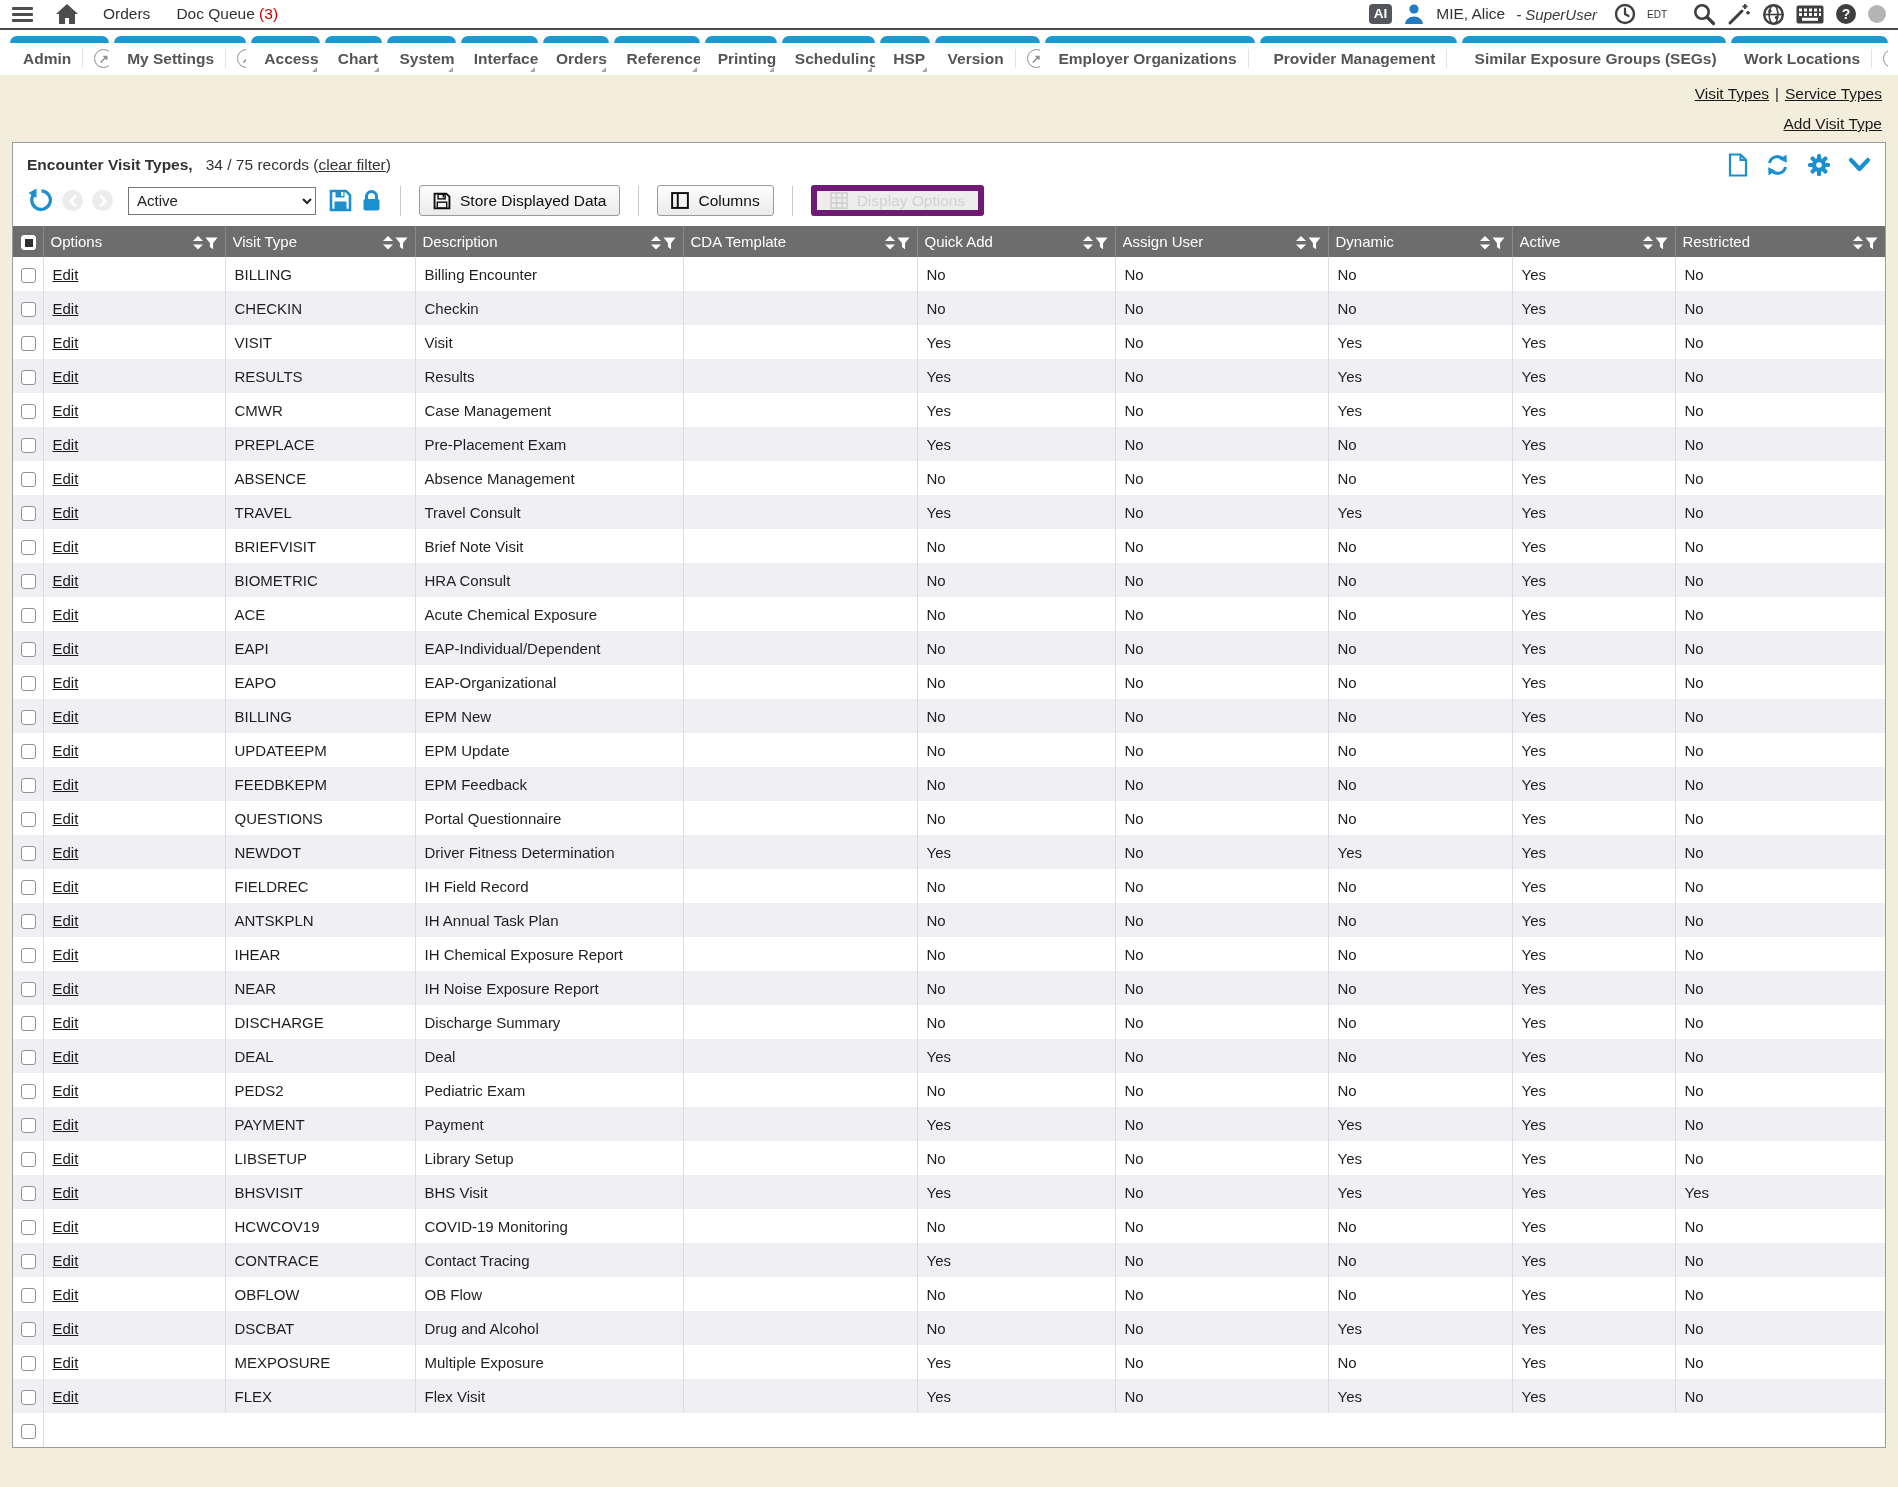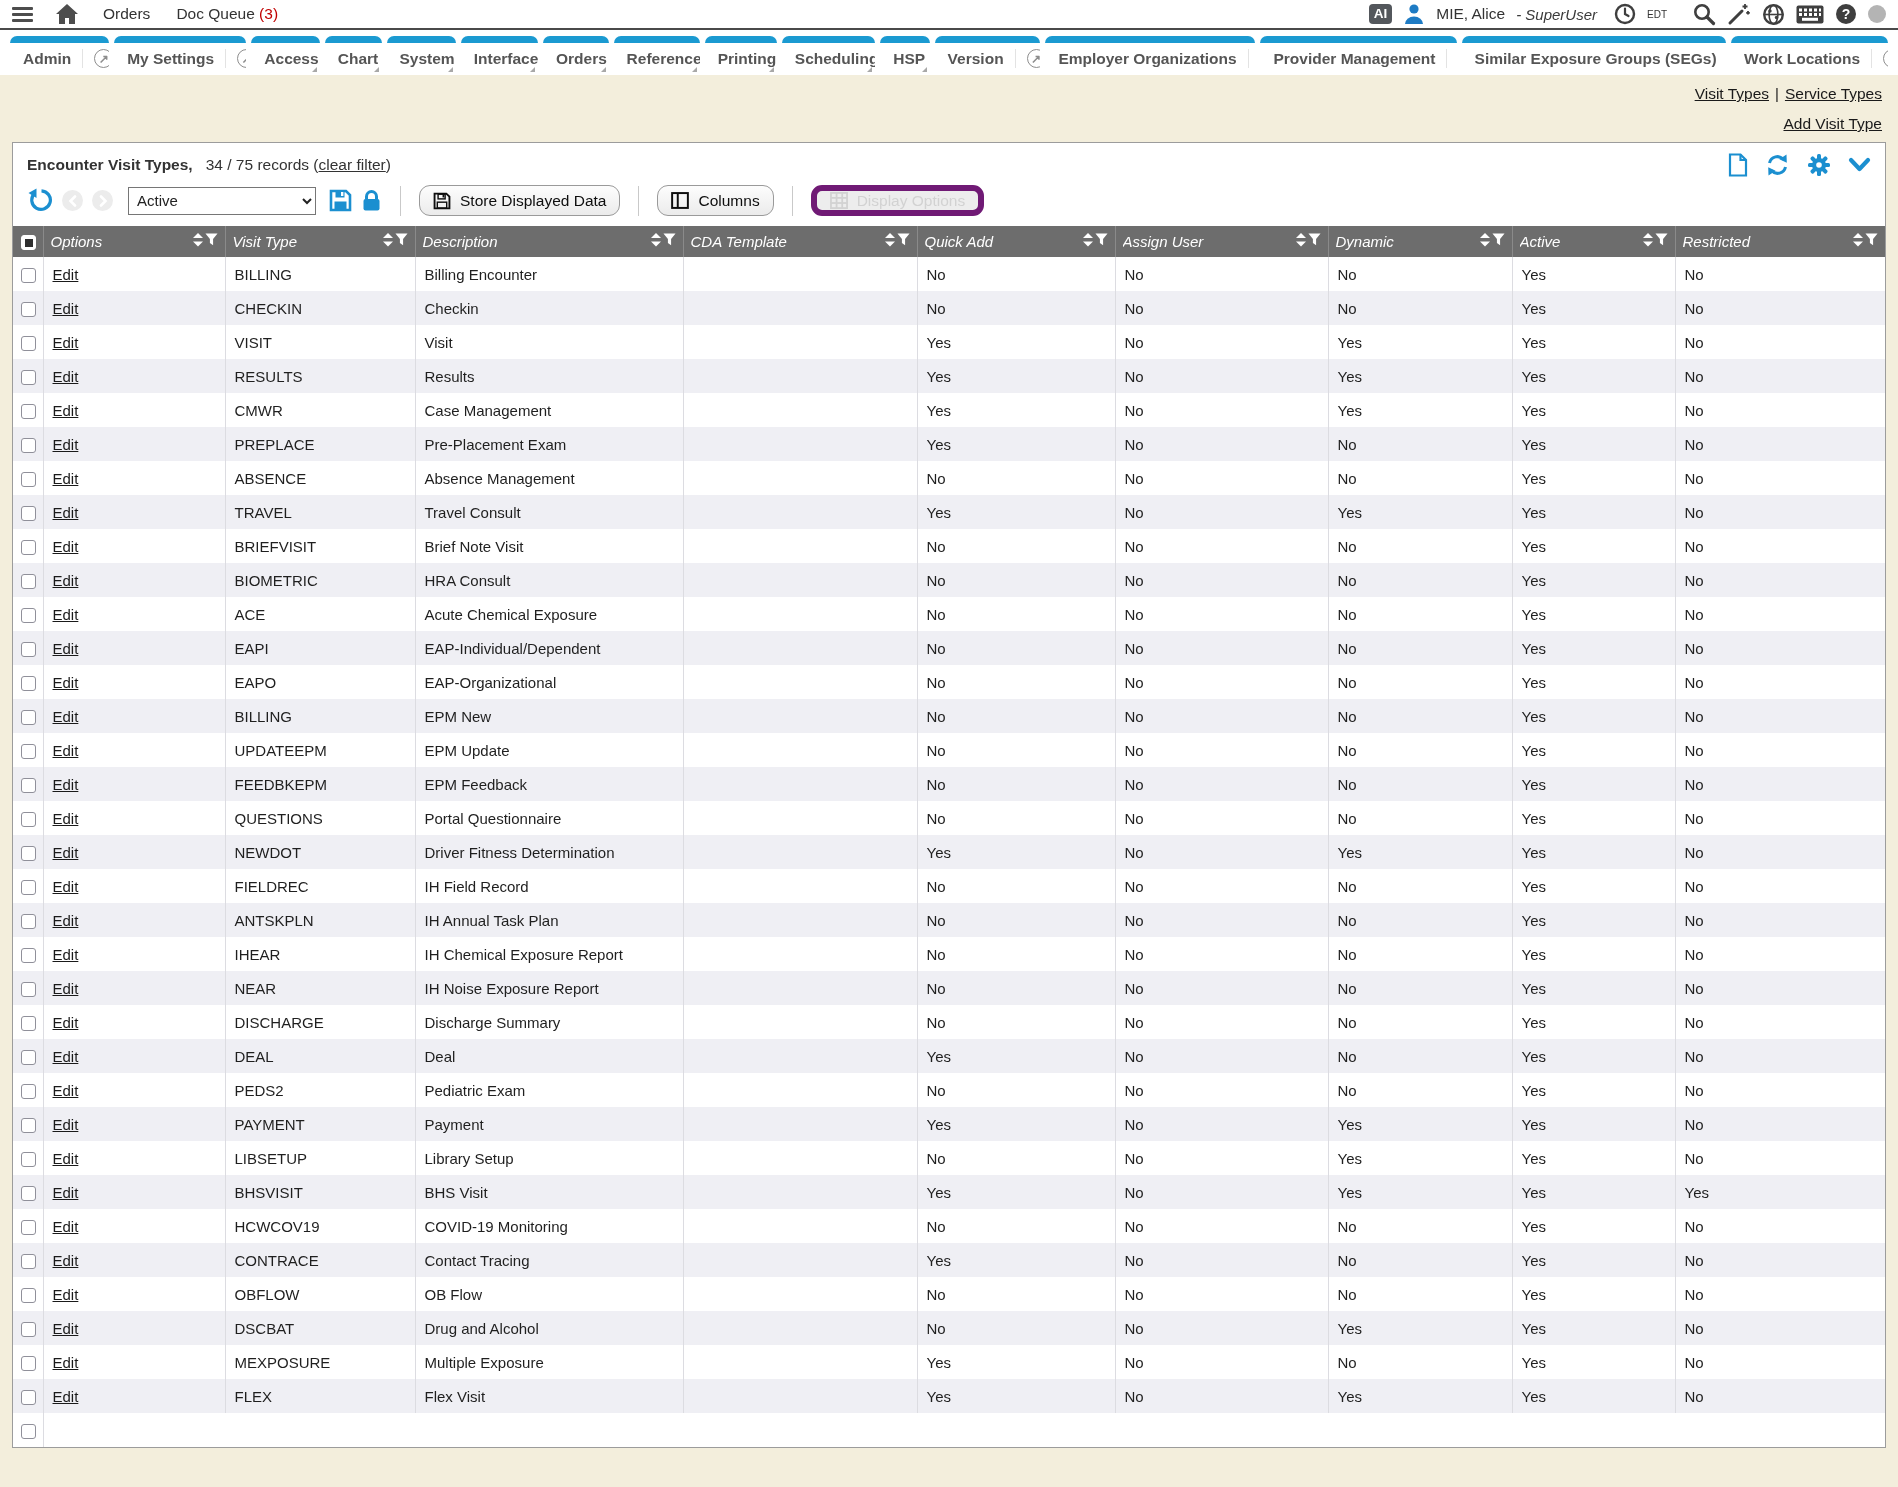--- a/index.html
+++ b/index.html
@@ -81,35 +81,35 @@
     width:21px; height:21px; border-radius:50%; background:#ececec;
     display:inline-flex; align-items:center; justify-content:center; cursor:default;
   }
   .filter-select {
     width:188px; height:28px; font-size:15px; font-family:"Liberation Sans", sans-serif;
     border:1px solid #767676; background:#fff; color:#222; padding:0 4px; margin-left:6px;
   }
   .vsep { width:1px; height:30px; background:#c9c9c9; margin:0 9px; }
   .btn {
     display:inline-flex; align-items:center; gap:9px;
-    background:linear-gradient(#fdfdfd,#ebebeb); border:1px solid #9a9a9a; border-radius:11px;
+    background:linear-gradient(#fdfdfd,#ebebeb); border:1px solid #9a9a9a; border-radius:3px;
     height:31px; padding:0 13px; font-size:15.5px; color:#0e0e0e; cursor:pointer; white-space:nowrap;
   }
   .btn.disabled {
     background:#ededed; border:6px solid #701a75; color:#d2d2d2; cursor:default;
   }
 
   
   table { width:100%; border-collapse:collapse; table-layout:fixed; }
   thead th {
     background:#6d6d6d; color:#fff; font-weight:normal; font-size:15px;
     height:31px; padding:0 7px; border-right:1px solid #8a8a8a; text-align:left;
   }
   thead th:last-child { border-right:none; }
-  .th-inner { display:flex; align-items:flex-start; gap:2px;font-style:italic; }
+  .th-inner { display:flex; align-items:flex-end; gap:2px; }
   .th-label { flex:1; overflow:hidden; white-space:nowrap; }
   tbody td {
     height:34px; font-size:15px; color:#1f1f1f; padding:0 9px;
     border-right:1px solid #dcdce1; white-space:nowrap; overflow:hidden;
   }
   tbody td:last-child { border-right:none; }
   tbody tr:nth-child(even) { background:#efeff4; }
   .edit { color:#1a1a1a; text-decoration:underline; }
   .cb {
     display:inline-block; width:15px; height:15px; background:#fff;

